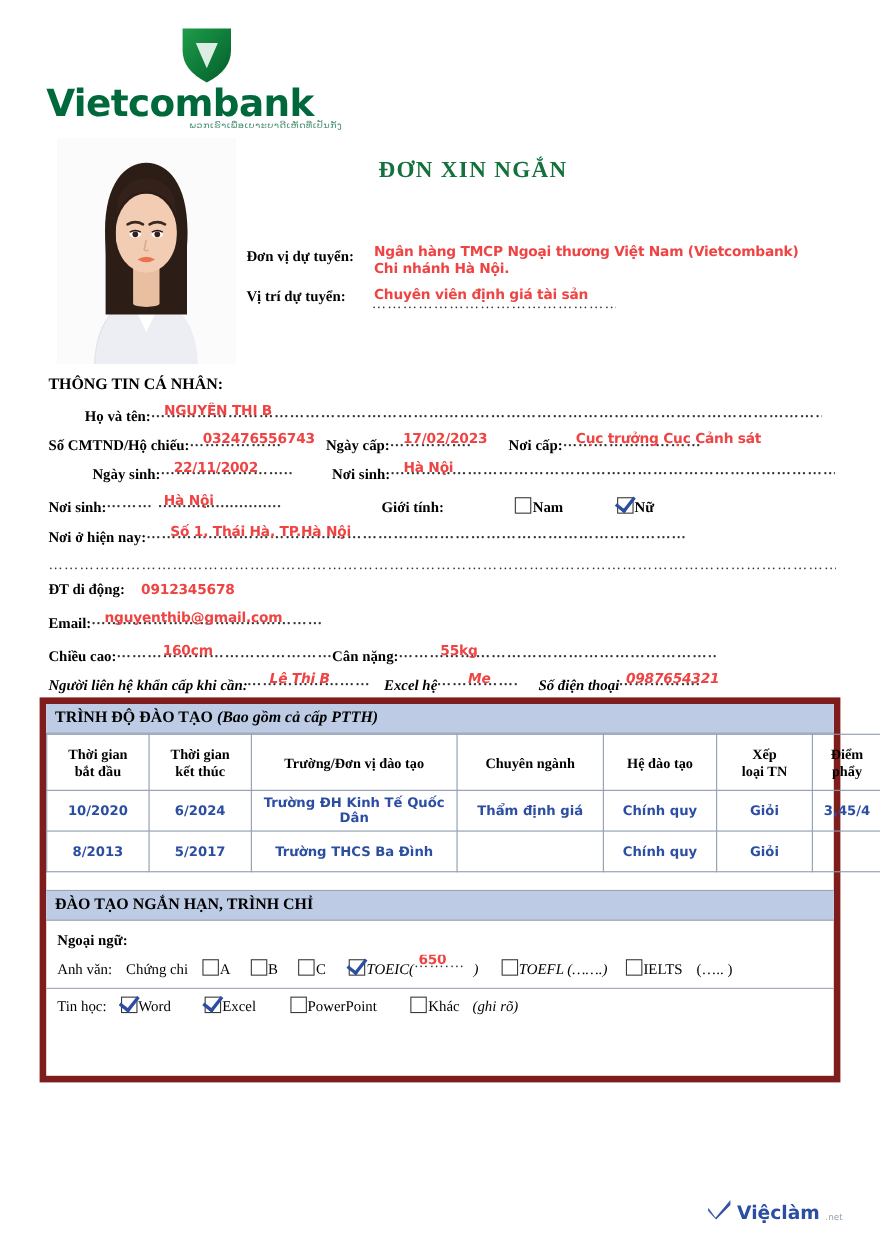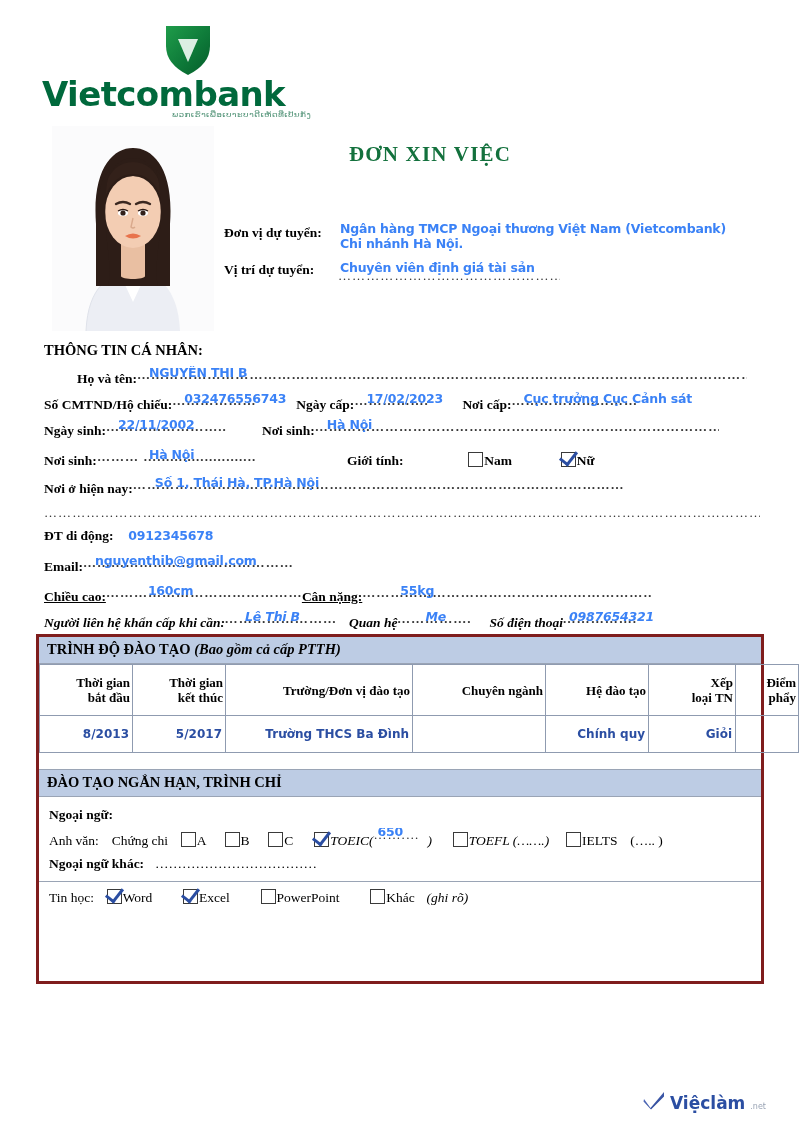--- a/index.html
+++ b/index.html
@@ -87,21 +87,21 @@
     left: 224px;
     font-size: 13.5px;
     font-weight: bold;
     font-family: "Liberation Serif", serif;
     white-space: nowrap;
   }
   #apply-unit-row { top: 225px; }
   #apply-pos-row  { top: 262px; }
   .hand {
     font-family: "DejaVu Sans", sans-serif;
-    color: #3b82f6;
+    color: #ef4444;
     font-weight: bold;
     font-size: 12.5px;
     letter-spacing: -0.2px;
   }
   .apply-val {
     position: absolute;
     left: 340px;
     line-height: 15px;
   }
   #apply-unit-val { top: 221px; }
@@ -174,42 +174,42 @@
     transform: rotate(38deg);
   }
 
   
   #form-frame {
     position: absolute;
     left: 36px;
     top: 634px;
     width: 728px;
     height: 350px;
-    border: 3px solid #7f1d1d;
+    border: 6px solid #7f1d1d;
     box-sizing: border-box;
   }
   .sec-head {
     background: #bdcce4;
     border-bottom: 1px solid #9aa4b5;
     padding: 4px 8px 5px 8px;
     font-weight: bold;
     font-size: 14.5px;
     line-height: 17px;
   }
   .sec-head .it { font-style: italic; font-weight: bold; }
 
   
   table.edu {
     border-collapse: collapse;
     width: 726px;
     table-layout: fixed;
   }
   table.edu th, table.edu td {
     border: 1px solid #8f9bb0;
-    text-align: right;
+    text-align: center;
     vertical-align: middle;
     font-size: 13px;
   }
   table.edu th {
     font-weight: bold;
     font-family: "Liberation Serif", serif;
     height: 46px;
     line-height: 15px;
     padding: 2px 2px;
   }
@@ -320,21 +320,21 @@
 
     <path d="M81 92 L79 101 Q81 103 83 101" stroke="#d9a98c" stroke-width="1.4" fill="none"></path>
 
     <path d="M73 110 Q81 105 89 110 Q81 115 73 110 Z" fill="#e8734c"></path>
 
     <path d="M44 98 C44 66 52 48 58 44 C52 64 52 92 56 124 C58 142 58 152 56 160 L44 160 Z" fill="#2d1d17"></path>
     <path d="M118 98 C118 66 110 48 104 44 C110 64 110 92 106 124 C104 142 104 152 106 160 L118 160 Z" fill="#2d1d17"></path>
   </svg>
 </div>
 
-<div id="doc-title">ĐƠN XIN VIỆC</div>
+<div id="doc-title">ĐƠN XIN NGẮN</div>
 
 <div class="apply-row" id="apply-unit-row">Đơn vị dự tuyển:</div>
 <div class="hand apply-val" id="apply-unit-val">
   <div>Ngân hàng TMCP Ngoại thương Việt Nam (Vietcombank)</div>
   <div>Chi nhánh Hà Nội.</div>
 </div>
 
 <div class="apply-row" id="apply-pos-row">Vị trí dự tuyển:</div>
 <div class="dots-line" style="left:338px; top:268px; width:222px;">…………………………………………</div>
 <div class="hand apply-val" id="apply-pos-val">Chuyên viên định giá tài sản</div>
@@ -354,21 +354,21 @@
     <span class="val hand">032476556743</span>
   </span><span class="lbl">Ngày cấp:</span><span class="inline-field" style="width:108px;height:17px;">
     <span class="dots">…………….</span>
     <span class="val hand">17/02/2023</span>
   </span><span class="lbl">Nơi cấp:</span><span class="inline-field" style="width:186px;height:17px;">
     <span class="dots">………………………</span>
     <span class="val hand">Cục trưởng Cục Cảnh sát</span>
   </span>
 </div>
 
-<div class="pi-row" style="top:418px;">
+<div class="pi-row" style="top:418px;margin-left:40px;">
   <span class="lbl">Ngày sinh:</span><span class="inline-field" style="width:156px;height:17px;">
     <span class="dots">……………………..</span>
     <span class="val hand">22/11/2002</span>
   </span><span class="lbl">Nơi sinh:</span><span class="inline-field" style="width:404px;height:17px;">
     <span class="dots">………………………………………………………………………………...……..</span>
     <span class="val hand">Hà Nội</span>
   </span>
 </div>
 
 <div class="pi-row" style="top:448px;">
@@ -397,35 +397,35 @@
   <span class="hand">0912345678</span>
 </div>
 
 <div class="pi-row" style="top:554px;">
   <span class="lbl">Email:</span><span class="inline-field" style="width:240px;height:17px;">
     <span class="dots">………………………………………</span>
     <span class="val hand">nguyenthib@gmail.com</span>
   </span>
 </div>
 
-<div class="pi-row" style="top:584px;text-decoration:underline;">
+<div class="pi-row" style="top:584px;">
   <span class="lbl">Chiều cao:</span><span class="inline-field" style="width:196px;height:17px;">
     <span class="dots">…………………………………….</span>
     <span class="val hand" style="left:42px;">160cm</span>
   </span><span class="lbl">Cân nặng:</span><span class="inline-field" style="width:290px;height:17px;">
     <span class="dots">………………………………………………………</span>
     <span class="val hand" style="left:38px;">55kg</span>
   </span>
 </div>
 
 <div class="pi-row" style="top:610px;font-style:italic;">
   <span class="lbl">Người liên hệ khẩn cấp khi cần:</span><span class="inline-field" style="width:124px;height:17px;">
     <span class="dots">……………………</span>
     <span class="val hand" style="left:20px;">Lê Thi B</span>
-  </span><span class="lbl">Quan hệ</span><span class="inline-field" style="width:92px;height:17px;">
+  </span><span class="lbl">Excel hệ</span><span class="inline-field" style="width:92px;height:17px;">
     <span class="dots">…………….</span>
     <span class="val hand" style="left:28px;">Me</span>
   </span><span class="lbl">Số điện thoại</span><span class="inline-field" style="width:116px;height:17px;">
     <span class="dots">…………….</span>
     <span class="val hand" style="left:6px;">0987654321</span>
   </span>
 </div>
 
 <div id="form-frame">
 
@@ -458,20 +458,29 @@
           <div>Xếp</div>
             <div>loại TN</div>
         </th>
         <th class="c7">
           <div>Điểm</div>
             <div>phẩy</div>
         </th>
       </tr>
     </thead>
     <tbody>
+      <tr>
+        <td>10/2020</td>
+        <td>6/2024</td>
+        <td>Trường ĐH Kinh Tế Quốc Dân</td>
+        <td>Thẩm định giá</td>
+        <td>Chính quy</td>
+        <td>Giỏi</td>
+        <td>3,45/4</td>
+      </tr>
       <tr>
         <td>8/2013</td>
         <td>5/2017</td>
         <td>Trường THCS Ba Đình</td>
         <td></td>
         <td>Chính quy</td>
         <td>Giỏi</td>
         <td></td>
       </tr>
     </tbody>
@@ -503,25 +512,20 @@
           <span class="val hand" style="left:4px;">650</span>
         </span><span class="it">)</span>
         <span class="sp" style="width:14px;"></span>
         <span class="cbx"></span><span class="it">TOEFL (…….)</span>
         <span class="sp" style="width:10px;"></span>
         <span class="cbx"></span><span>IELTS</span>
         <span class="sp" style="width:6px;"></span>
         <span>(….. )</span>
       </div>
 
-      <div class="cert-line">
-        <span class="b">Ngoại ngữ khác:</span>
-        <span class="sp" style="width:4px;"></span>
-        <span>………………………………</span>
-      </div>
     </div>
 
     <div id="it-row">
       <span class="b">Tin học:</span>
       <span class="sp" style="width:6px;"></span>
       <span class="cbx checked"></span><span>Word</span>
       <span class="sp" style="width:24px;"></span>
       <span class="cbx checked"></span><span>Excel</span>
       <span class="sp" style="width:24px;"></span>
       <span class="cbx"></span><span>PowerPoint</span>

